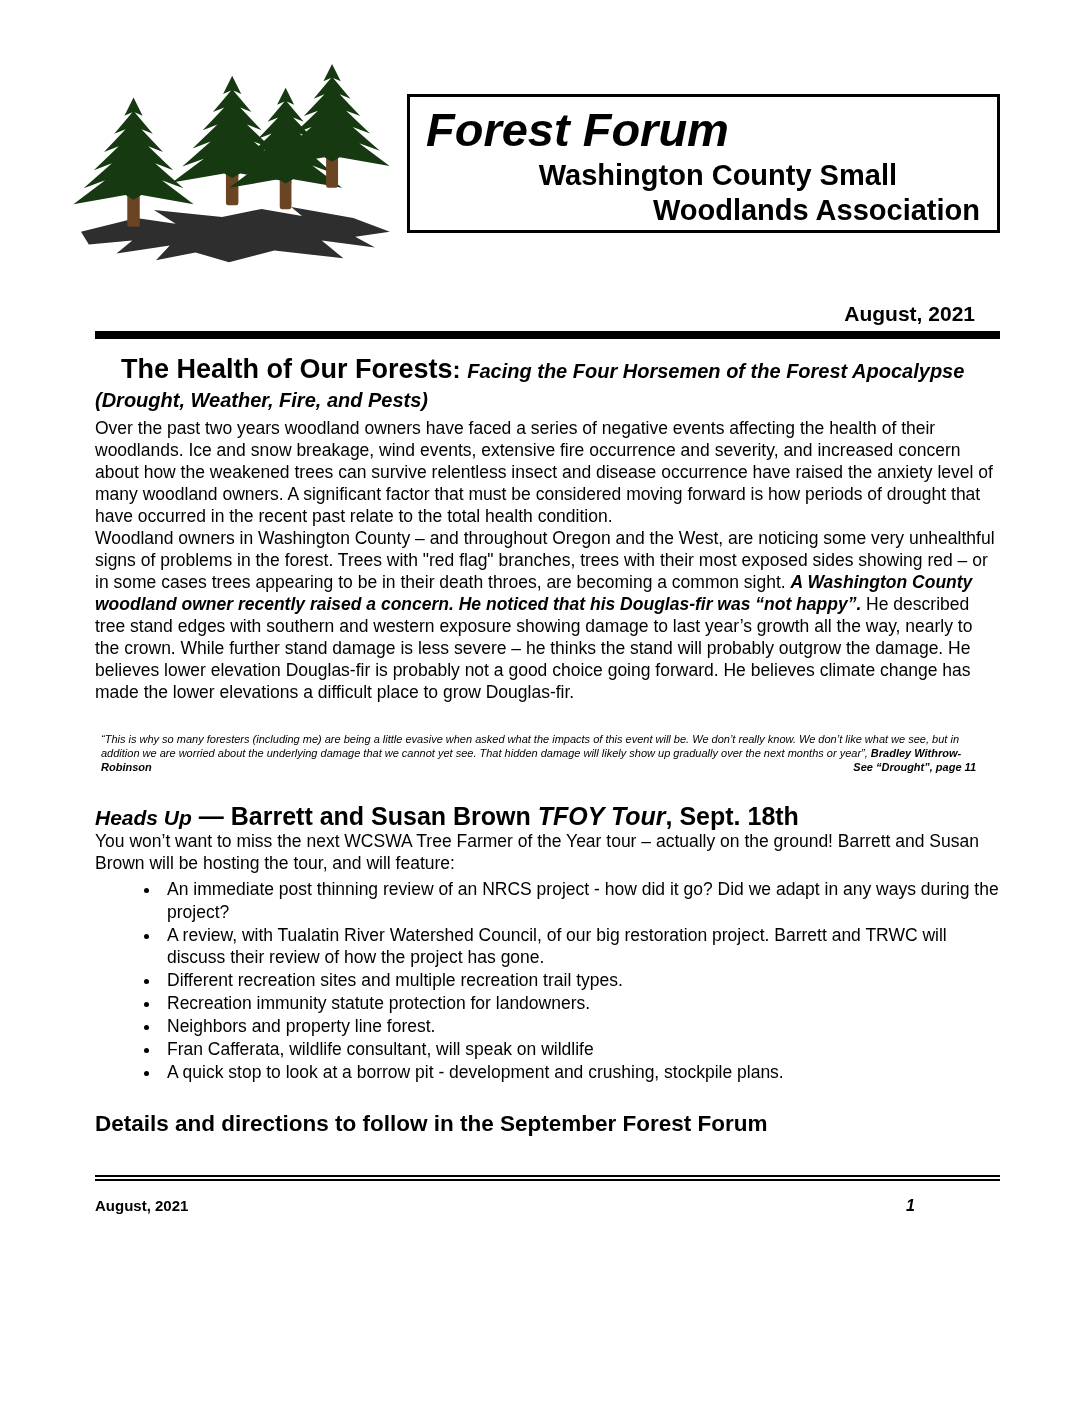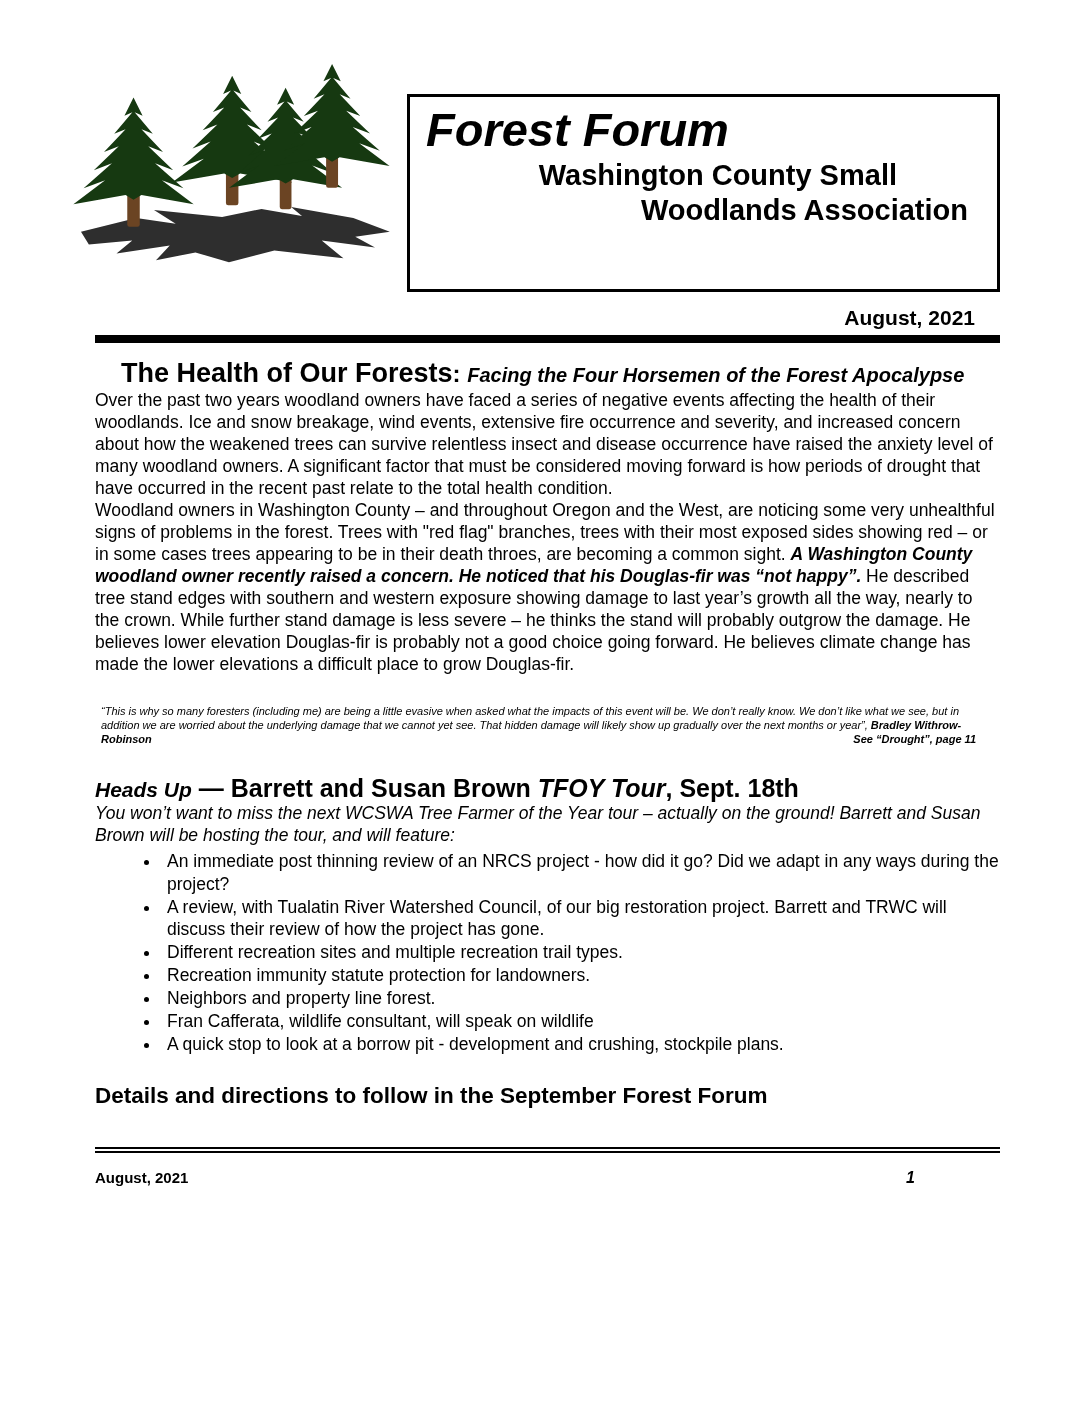--- a/index.html
+++ b/index.html
@@ -14,63 +14,63 @@
   .page { padding: 60px 88px 0 95px; }
 
   
   .header-row { display: flex; align-items: flex-start; }
   .logo-wrap { flex: 0 0 auto; width: 340px; margin-left: -38px; margin-top: 2px; }
   .title-box {
     flex: 1;
     border: 3px solid #000;
     margin-top: 34px;
     margin-left: 10px;
-    height: 198px;
+    height: 139px;
     padding: 6px 0 0 16px;
   }
   .newsletter-title {
     font-size: 47px;
     font-weight: bold;
     font-style: italic;
     line-height: 1.15;
   }
   .subtitle { font-size: 29px; font-weight: bold; text-align: right; line-height: 1.2; }
   .subtitle.l1 { padding-right: 100px; margin-top: 1px; }
-  .subtitle.l2 { padding-right: 29px; }
+  .subtitle.l2 { padding-right: 17px; }
 
   .issue-date {
     text-align: right;
     font-weight: bold;
     font-size: 21px;
     padding-right: 25px;
     margin-top: 14px;
   }
   .thick-rule { height: 8px; background: #000; margin-top: 5px; }
 
   
   .article-heading { margin-top: 16px; font-weight: bold; line-height: 1.1; margin-left: 26px; }
   .article-heading .main { font-size: 27px; }
   .article-heading .colon { font-size: 24px; }
   .article-heading .sub { font-size: 20px; font-style: italic; }
   .heading-line2 { font-size: 20px; font-weight: bold; font-style: italic; margin-top: 4px; line-height: 1.1; }
 
   p.body { font-size: 17.5px; line-height: 1.26; margin: 0; }
-  p.body.first { }
+  p.body.first { margin-top: 6px; }
   .bold-italic { font-weight: bold; font-style: italic; margin-top: 28px; }
 
   .quote { margin-top: 30px; font-style: italic; font-size: 11px; line-height: 1.26; padding-left: 6px; }
   .quote .author { font-weight: bold; }
   .quote .ref { float: right; font-weight: bold; padding-right: 24px; margin-left: 8px; }
 
   
   .headsup { margin-top: 28px; font-weight: bold; font-size: 25px; line-height: 1.1; }
   .headsup .lead { font-size: 21px; font-style: italic; }
   .headsup .tfoy { font-style: italic; }
 
-  .tour-intro { margin-top: 26px; font-style: italic; }
+  .tour-intro { margin-top: 26px; }
   ul.tour-bullets { margin: 4px 0 7px 0; padding-left: 66px; }
   ul.tour-bullets li {
     font-size: 17.5px;
     line-height: 1.26;
     padding-left: 6px;
     margin: 1px 0;
   }
 
   .closing-heading { margin-top: 28px; font-size: 22.5px; font-weight: bold; }
 
@@ -115,20 +115,21 @@
   </div>
 
   <div class="issue-date">August, 2021</div>
 
   <div class="thick-rule"></div>
 
   <div class="article-heading">
     <span class="main">The Health of Our Forests</span><span class="colon">: </span>
     <span class="sub">Facing the Four Horsemen of the Forest Apocalypse</span>
   </div>
+  <div class="heading-line2">(Drought, Weather, Fire, and Pests)</div>
 
   <p class="body first">Over the past two years woodland owners have faced a series of negative events affecting the health of their woodlands. Ice and snow breakage, wind events, extensive fire occurrence and severity, and increased concern about how the weakened trees can survive relentless insect and disease occurrence have raised the anxiety level of many woodland owners. A significant factor that must be considered moving forward is how periods of drought that have occurred in the recent past relate to the total health condition.</p>
 
   <p class="body"><span>Woodland owners in Washington County – and throughout Oregon and the West, are noticing some very unhealthful signs of problems in the forest. Trees with "red flag" branches, trees with their most exposed sides showing red – or in some cases trees appearing to be in their death throes, are becoming a common sight. </span><span class="bold-italic">A Washington County woodland owner recently raised a concern. He noticed that his Douglas-fir was “not happy”.</span><span> He described tree stand edges with southern and western exposure showing damage to last year’s growth all the way, nearly to the crown. While further stand damage is less severe – he thinks the stand will probably outgrow the damage. He believes lower elevation Douglas-fir is probably not a good choice going forward. He believes climate change has made the lower elevations a difficult place to grow Douglas-fir.</span></p>
 
   <p class="quote"><span>“This is why so many foresters (including me) are being a little evasive when asked what the impacts of this event will be.  We don’t really know. We don’t like what we see, but in addition we are worried about the underlying damage that we cannot yet see.  That hidden damage will likely show up gradually over the next months or year”, </span><span class="author">Bradley Withrow-Robinson</span><span class="ref">See “Drought”, page 11</span></p>
 
   <div class="headsup"><span class="lead">Heads Up</span><span> — Barrett and Susan Brown </span><span class="tfoy">TFOY Tour</span><span>, Sept. 18th</span></div>
 
   <p class="body tour-intro">You won’t want to miss the next WCSWA Tree Farmer of the Year tour – actually on the ground! Barrett and Susan Brown will be hosting the tour, and will feature:</p>

